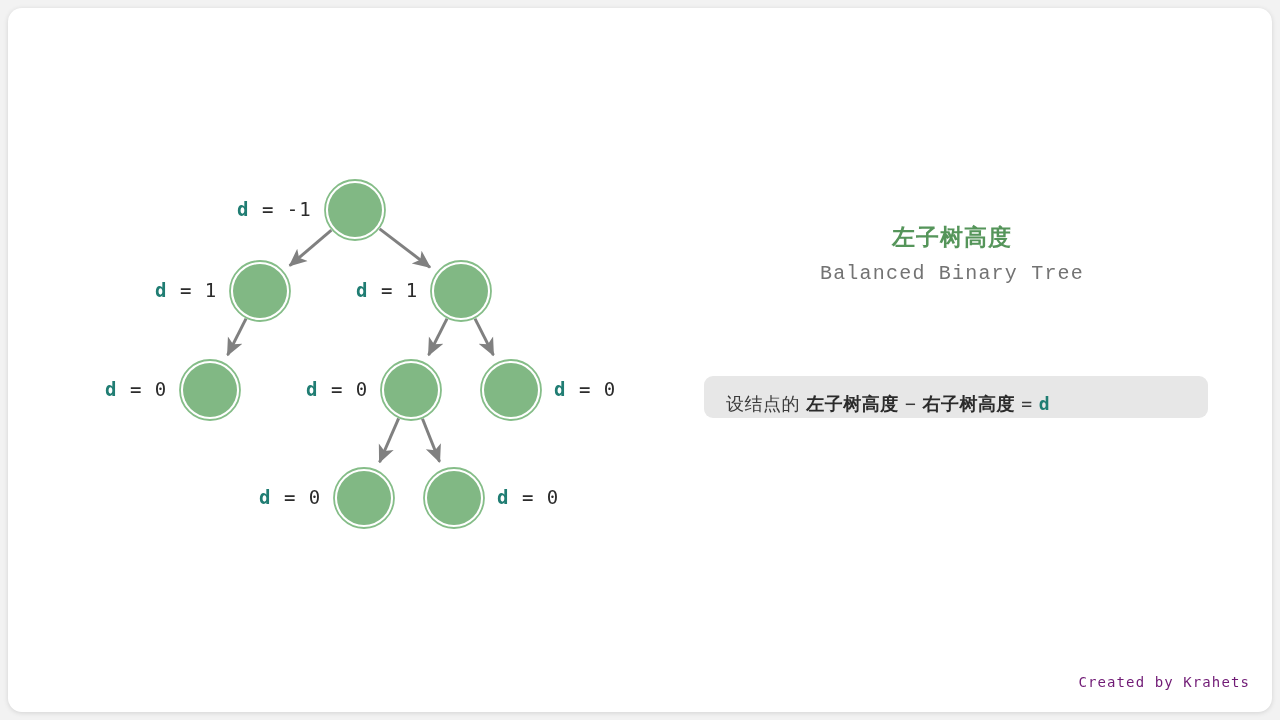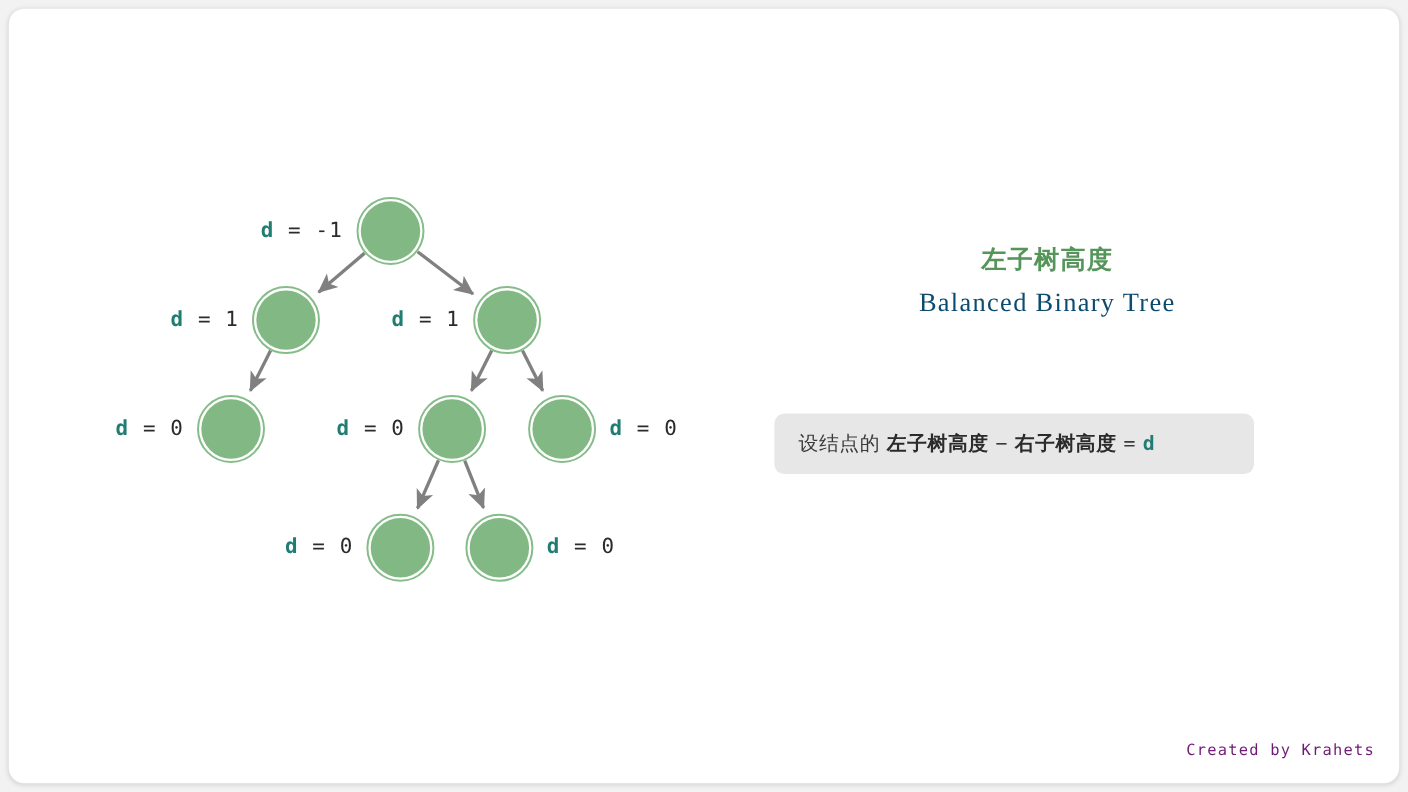--- a/index.html
+++ b/index.html
@@ -67,35 +67,35 @@
   #panel-title {
     font-family: "DejaVu Sans", "Liberation Sans", sans-serif;
     font-size: 23px;
     font-weight: bold;
     color: #55955a;
     letter-spacing: 1px;
     line-height: 1.25;
   }
   #panel-subtitle {
     margin-top: 9px;
-    font-family: Liberation Serif, serif;
-    font-size: 24px;
-    color: #0c4a6e;
+    font-family: Liberation Mono, monospace;
+    font-size: 20px;
+    color: #737373;
     letter-spacing: 1.2px;
     line-height: 1.3;
   }
   #info-box {
     position: absolute;
     left: 696px;
     top: 368px;
-    width: 436px;
+    width: 504px;
     box-sizing: border-box;
     background: #e7e7e7;
     border-radius: 9px;
-    padding: 13px 22px 13px 22px;
+    padding: 13px 22px 0 22px;
   }
   .info-line {
     font-family: "DejaVu Sans", "Liberation Sans", sans-serif;
     font-size: 18px;
     color: #3a3a3a;
     line-height: 1.62;
     white-space: nowrap;
     letter-spacing: 0.5px;
   }
   .info-line .bold {

